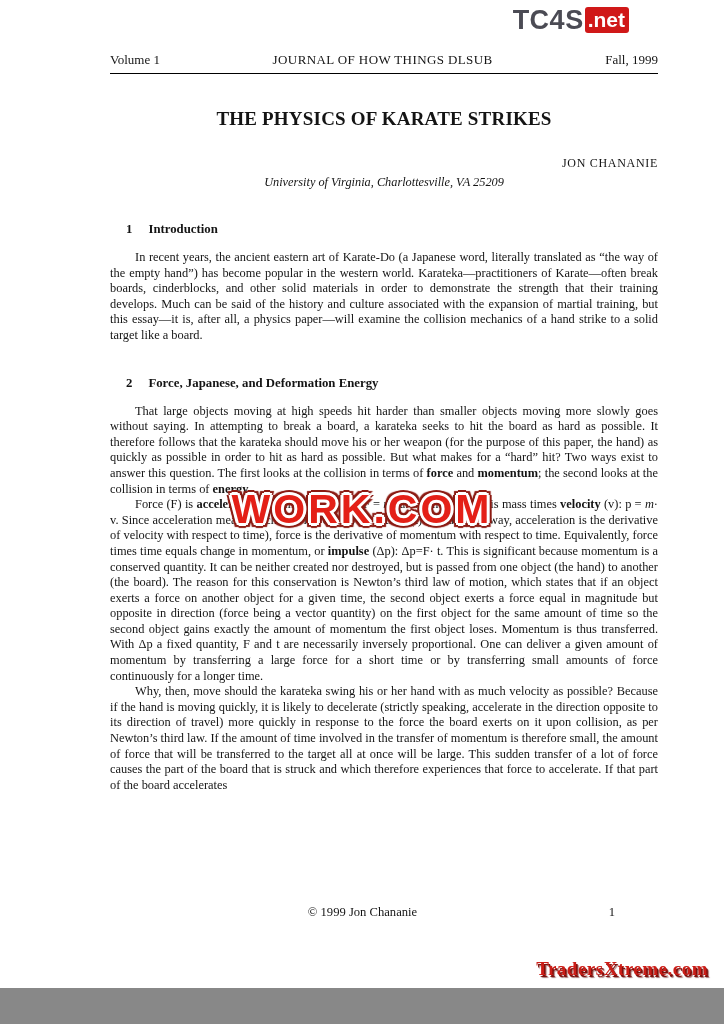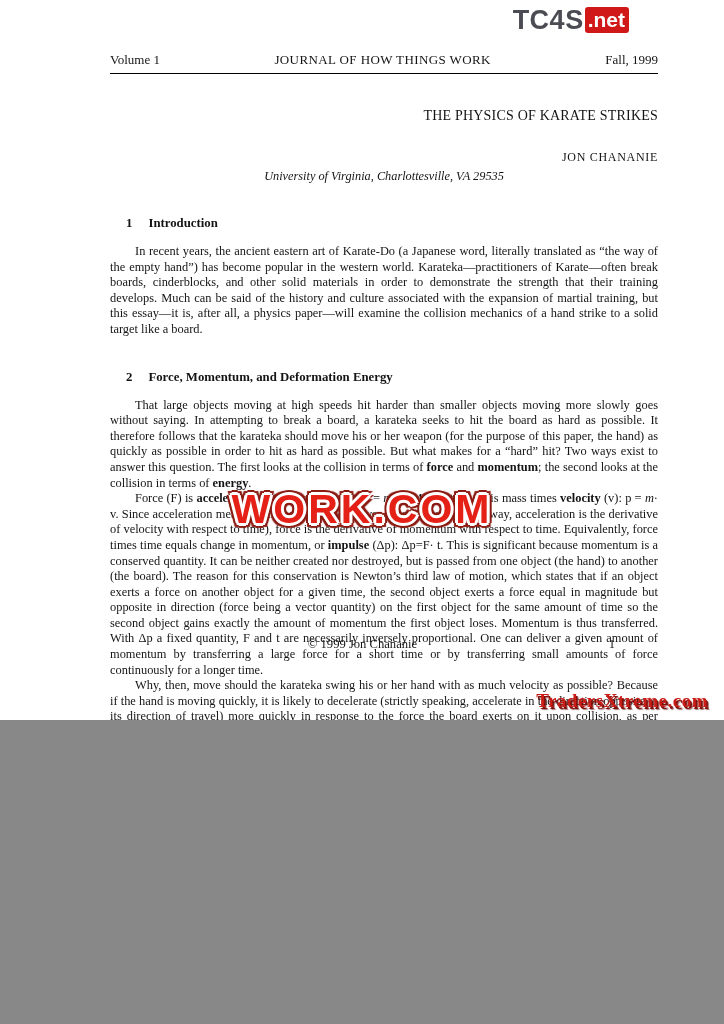--- a/index.html
+++ b/index.html
@@ -1,19 +1,19 @@
 <!DOCTYPE html>
 <html><head>
 <meta charset="utf-8">
 <style>
   html, body { margin: 0; padding: 0; background: #888; }
   .page {
     position: relative;
     width: 724px;
-    height: 720px;
+    height: 988px;
     margin: 0 auto;
     background: #ffffff;
     font-family: "Liberation Serif", serif;
     color: #141414;
     overflow: hidden;
   }
   
   .logo {
     position: absolute;
     top: 5px;
@@ -37,23 +37,23 @@
   .runhead {
     display: flex;
     justify-content: space-between;
     align-items: baseline;
     border-bottom: 1.4px solid #000;
     padding-bottom: 5px;
     font-size: 13px;
   }
   .jtitle { letter-spacing: 0.4px; }
   .title {
-    text-align: right;
-    font-size: 14px;
-    font-weight: normal;
+    text-align: center;
+    font-size: 19px;
+    font-weight: bold;
     margin: 34px 0 0 0;
     letter-spacing: 0.2px;
   }
   .author {
     text-align: right;
     font-size: 12px;
     margin-top: 26px;
     letter-spacing: 0.7px;
   }
   .affil {
@@ -115,34 +115,34 @@
 <body>
 
 <div class="page">
 
   <div class="logo"><span class="logo-main">TC4S</span><span class="logo-suffix">.net</span></div>
 
   <div class="content">
 
     <div class="runhead">
       <span>Volume 1</span>
-      <span class="jtitle">JOURNAL OF HOW THINGS WORK</span>
+      <span class="jtitle">JOURNAL OF HOW THINGS DLSUB</span>
       <span>Fall, 1999</span>
     </div>
 
     <h1 class="title">THE PHYSICS OF KARATE STRIKES</h1>
 
     <div class="author">JON CHANANIE</div>
-    <div class="affil">University of Virginia, Charlottesville, VA 29535</div>
+    <div class="affil">University of Virginia, Charlottesville, VA 25209</div>
 
     <div class="sec-head"><span class="sec-num">1</span><span class="sec-title">Introduction</span></div>
 
     <p class="body-para"><span>In recent years, the ancient eastern art of Karate-Do (a Japanese word, literally translated as “the way of the empty hand”) has become popular in the western world. Karateka—practitioners of Karate—often break boards, cinderblocks, and other solid materials in order to demonstrate the strength that their training develops. Much can be said of the history and culture associated with the expansion of martial training, but this essay—it is, after all, a physics paper—will examine the collision mechanics of a hand strike to a solid target like a board.</span></p>
 
-    <div class="sec-head"><span class="sec-num">2</span><span class="sec-title">Force, Momentum, and Deformation Energy</span></div>
+    <div class="sec-head"><span class="sec-num">2</span><span class="sec-title">Force, Japanese, and Deformation Energy</span></div>
 
     <p class="body-para"><span>That large objects moving at high speeds hit harder than smaller objects moving more slowly goes without saying. In attempting to break a board, a karateka seeks to hit the board as hard as possible. It therefore follows that the karateka should move his or her weapon (for the purpose of this paper, the hand) as quickly as possible in order to hit as hard as possible. But what makes for a “hard” hit? Two ways exist to answer this question. The first looks at the collision in terms of </span><span style="font-weight: bold;">force</span><span> and </span><span style="font-weight: bold;">momentum</span><span>; the second looks at the collision in terms of </span><span style="font-weight: bold;">energy</span><span>.</span></p>
     <p class="body-para"><span>Force (F) is </span><span style="font-weight: bold;">acceleration</span><span> (a) times mass (</span><span style="font-style: italic;">m</span><span>): F = </span><span style="font-style: italic;">m</span><span>· a. Momentum (p) is mass times </span><span style="font-weight: bold;">velocity</span><span> (v): p = </span><span style="font-style: italic;">m</span><span>· v. Since acceleration measures change in velocity over time (t) (put another way, acceleration is the derivative of velocity with respect to time), force is the derivative of momentum with respect to time. Equivalently, force times time equals change in momentum, or </span><span style="font-weight: bold;">impulse</span><span> (Δp): Δp=F· t. This is significant because momentum is a conserved quantity. It can be neither created nor destroyed, but is passed from one object (the hand) to another (the board). The reason for this conservation is Newton’s third law of motion, which states that if an object exerts a force on another object for a given time, the second object exerts a force equal in magnitude but opposite in direction (force being a vector quantity) on the first object for the same amount of time so the second object gains exactly the amount of momentum the first object loses. Momentum is thus transferred. With Δp a fixed quantity, F and t are necessarily inversely proportional. One can deliver a given amount of momentum by transferring a large force for a short time or by transferring small amounts of force continuously for a longer time.</span></p>
     <p class="body-para"><span>Why, then, move should the karateka swing his or her hand with as much velocity as possible? Because if the hand is moving quickly, it is likely to decelerate (strictly speaking, accelerate in the direction opposite to its direction of travel) more quickly in response to the force the board exerts on it upon collision, as per Newton’s third law. If the amount of time involved in the transfer of momentum is therefore small, the amount of force that will be transferred to the target all at once will be large. This sudden transfer of a lot of force causes the part of the board that is struck and which therefore experiences that force to accelerate. If that part of the board accelerates</span></p>
 
   </div>
 
   <div class="watermark">WORK.COM</div>
 
   <div class="footer">

